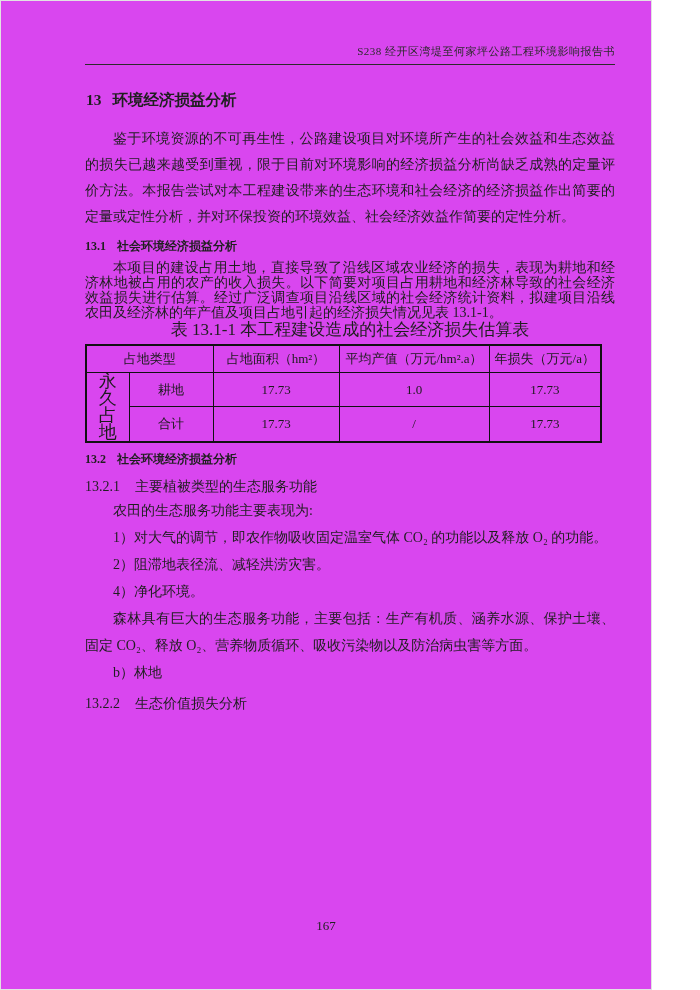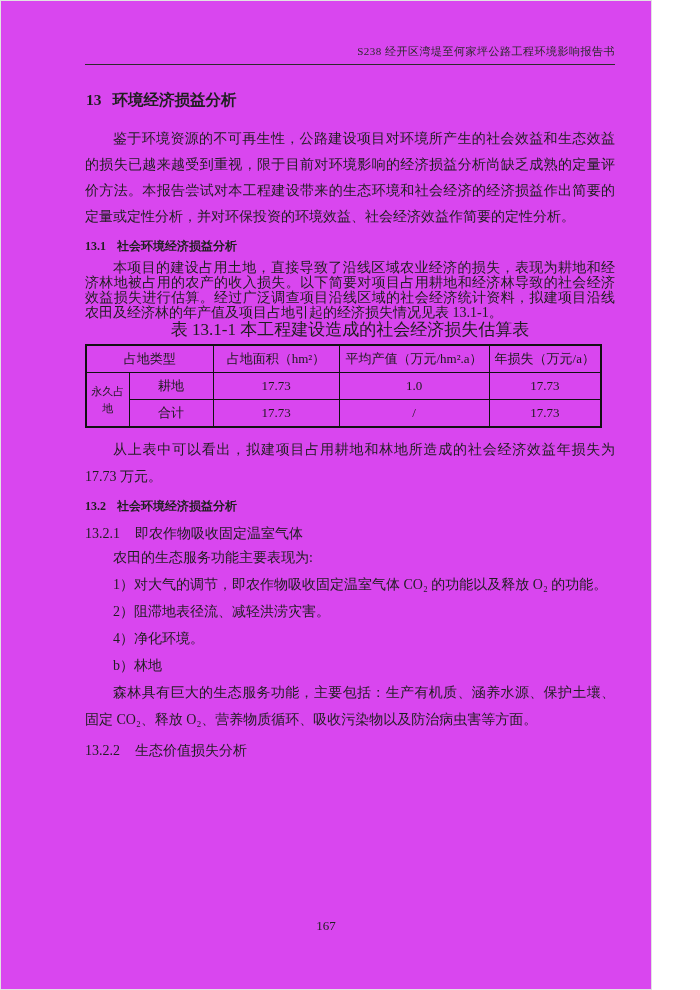--- a/index.html
+++ b/index.html
@@ -81,21 +81,21 @@
     text-align:center;
     vertical-align:middle;
     font-weight:normal;
     height:26px;
     padding:0 4px;
     overflow:hidden;
   }
   table.loss-table{border:2px solid #111;}
   td.group-cell{
     line-height:17px;
-    font-size:11px;
+    font-size:18px;
     padding:0 7px;
   }
   .page-number{
     position:absolute;
     left:0;right:0;
     top:918px;
     text-align:center;
     font-size:13px;
     color:#222;
   }
@@ -150,38 +150,37 @@
         </tr>
         <tr>
           <td>合计</td>
           <td>17.73</td>
           <td>/</td>
           <td>17.73</td>
         </tr>
       </tbody>
     </table>
 
-    <p class="line mt8">从上表中可以看出，拟建项目占用耕地和林地所造成的社会经济效益年损失为 17.73 万元。</p>
 
     <h2 class="sec mt2">
       <span>13.2</span>
       <span>社会环境经济损益分析</span>
     </h2>
 
     <h3 class="subsec mt8">
       <span>13.2.1</span>
-      <span>即农作物吸收固定温室气体</span>
+      <span>主要植被类型的生态服务功能</span>
     </h3>
 
     <p class="line">农田的生态服务功能主要表现为:</p>
     <p class="line">1）对大气的调节，即农作物吸收固定温室气体 CO₂ 的功能以及释放 O₂ 的功能。</p>
     <p class="line">2）阻滞地表径流、减轻洪涝灾害。</p>
     <p class="line">4）净化环境。</p>
+    <p class="line">森林具有巨大的生态服务功能，主要包括：生产有机质、涵养水源、保护土壤、固定 CO₂、释放 O₂、营养物质循环、吸收污染物以及防治病虫害等方面。</p>
     <p class="line">b）林地</p>
-    <p class="line">森林具有巨大的生态服务功能，主要包括：生产有机质、涵养水源、保护土壤、固定 CO₂、释放 O₂、营养物质循环、吸收污染物以及防治病虫害等方面。</p>
 
     <h3 class="subsec mt4">
       <span>13.2.2</span>
       <span>生态价值损失分析</span>
     </h3>
 
 
   </div>
 
   <div class="page-number">167</div>

